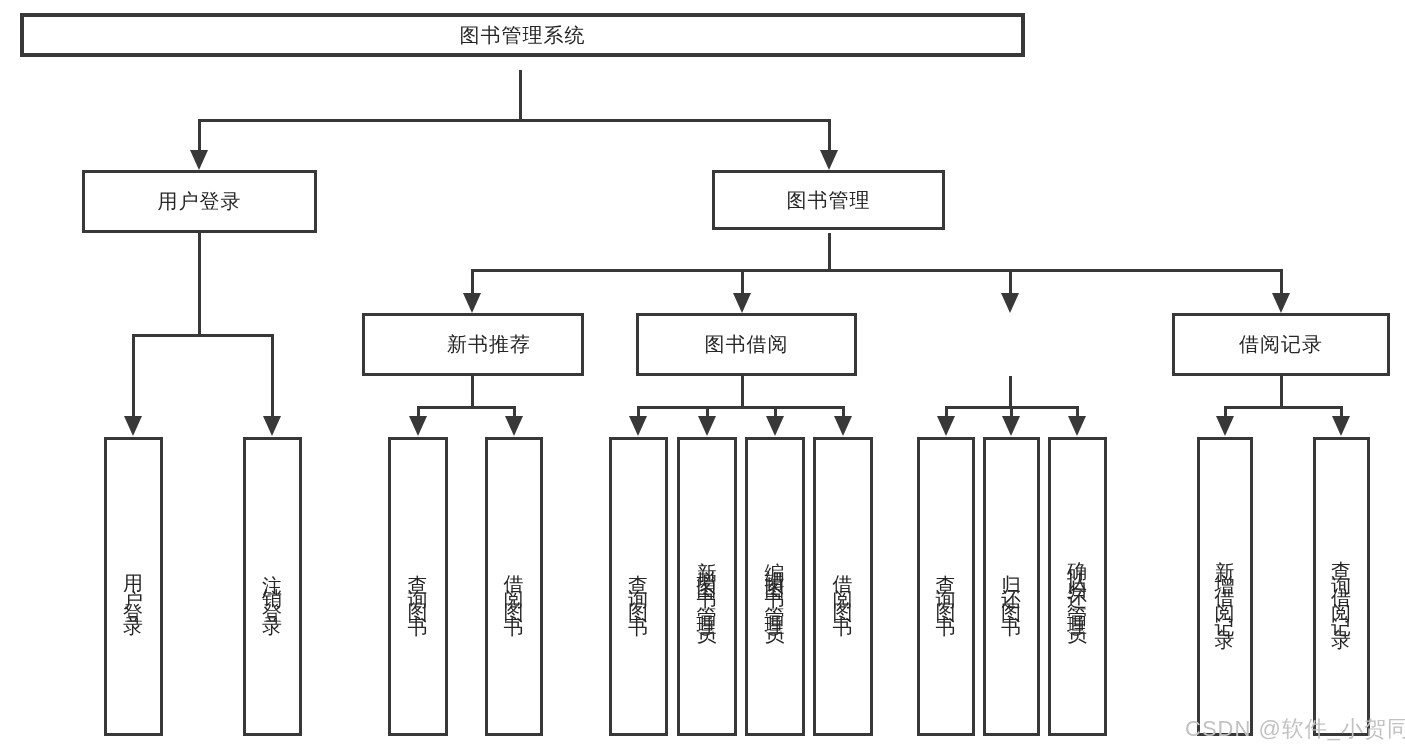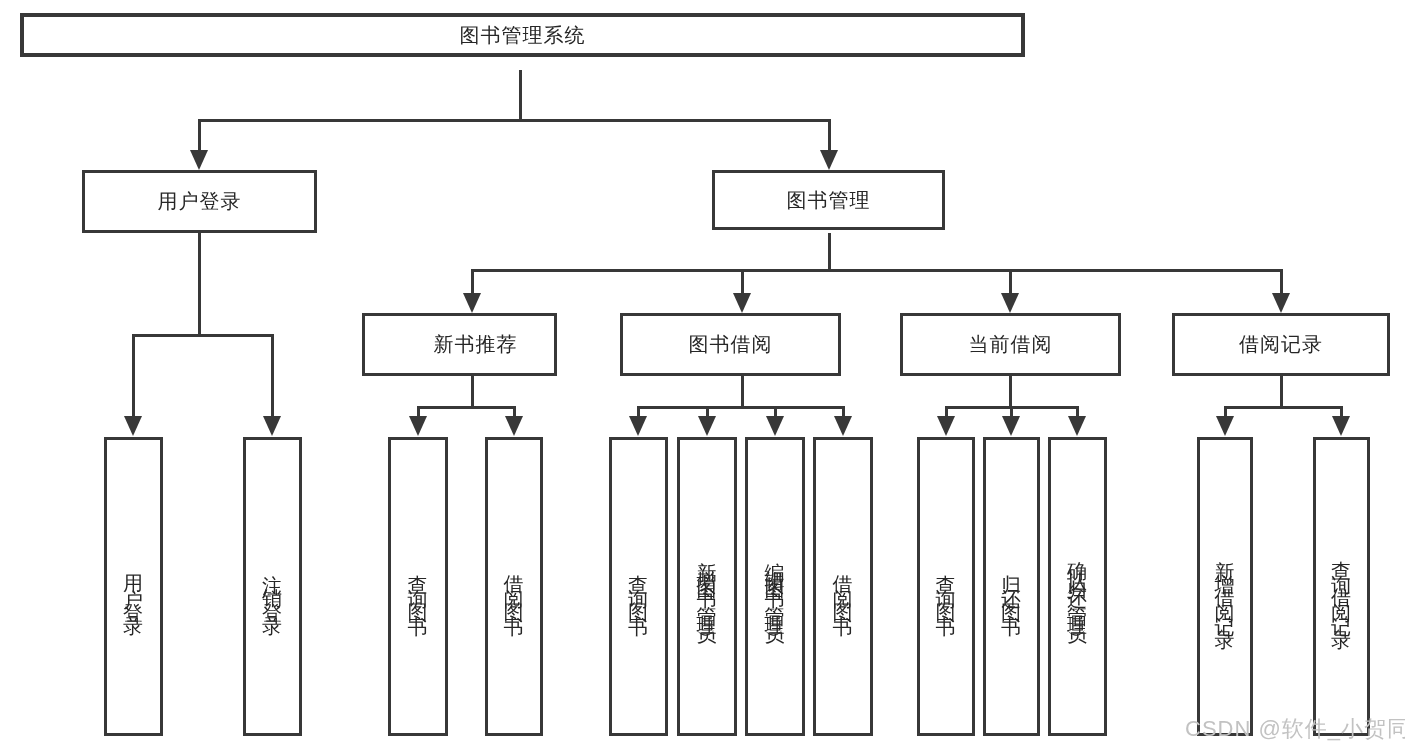--- a/index.html
+++ b/index.html
@@ -99,28 +99,25 @@
   <div class="hline" style="left:471px; top:269px; width:811px;"></div>
   <div class="vline" style="left:471px; top:269px; height:28px;"></div>
   <div class="ahead" style="left:463px; top:293px;"></div>
   <div class="vline" style="left:741px; top:269px; height:28px;"></div>
   <div class="ahead" style="left:733px; top:293px;"></div>
   <div class="vline" style="left:1009px; top:269px; height:28px;"></div>
   <div class="ahead" style="left:1001px; top:293px;"></div>
   <div class="vline" style="left:1280px; top:269px; height:28px;"></div>
   <div class="ahead" style="left:1272px; top:293px;"></div>
 
-  <div class="box" style="left:362px; top:313px; width:195px; height:63px;padding-left:32px;">
+  <div class="box" style="left:362px; top:313px; width:222px; height:63px;padding-left:32px;">
     <span class="h-label">新书推荐</span>
   </div>
-  <div class="box" style="left:620px; top:313px; width:221px; height:63px;">
+  <div class="box" style="left:636px; top:313px; width:221px; height:63px;">
     <span class="h-label">图书借阅</span>
-  </div>
-  <div class="box" style="left:900px; top:313px; width:221px; height:63px;">
-    <span class="h-label">当前借阅</span>
   </div>
   <div class="box" style="left:1172px; top:313px; width:218px; height:63px;justify-content:center;">
     <span class="h-label">借阅记录</span>
   </div>
 
   <div class="vline" style="left:471px; top:376px; height:33px;"></div>
   <div class="hline" style="left:417px; top:406px; width:99px;"></div>
   <div class="vline" style="left:417px; top:406px; height:12px;"></div>
   <div class="ahead" style="left:409px; top:416px;"></div>
   <div class="vline" style="left:513px; top:406px; height:12px;"></div>

